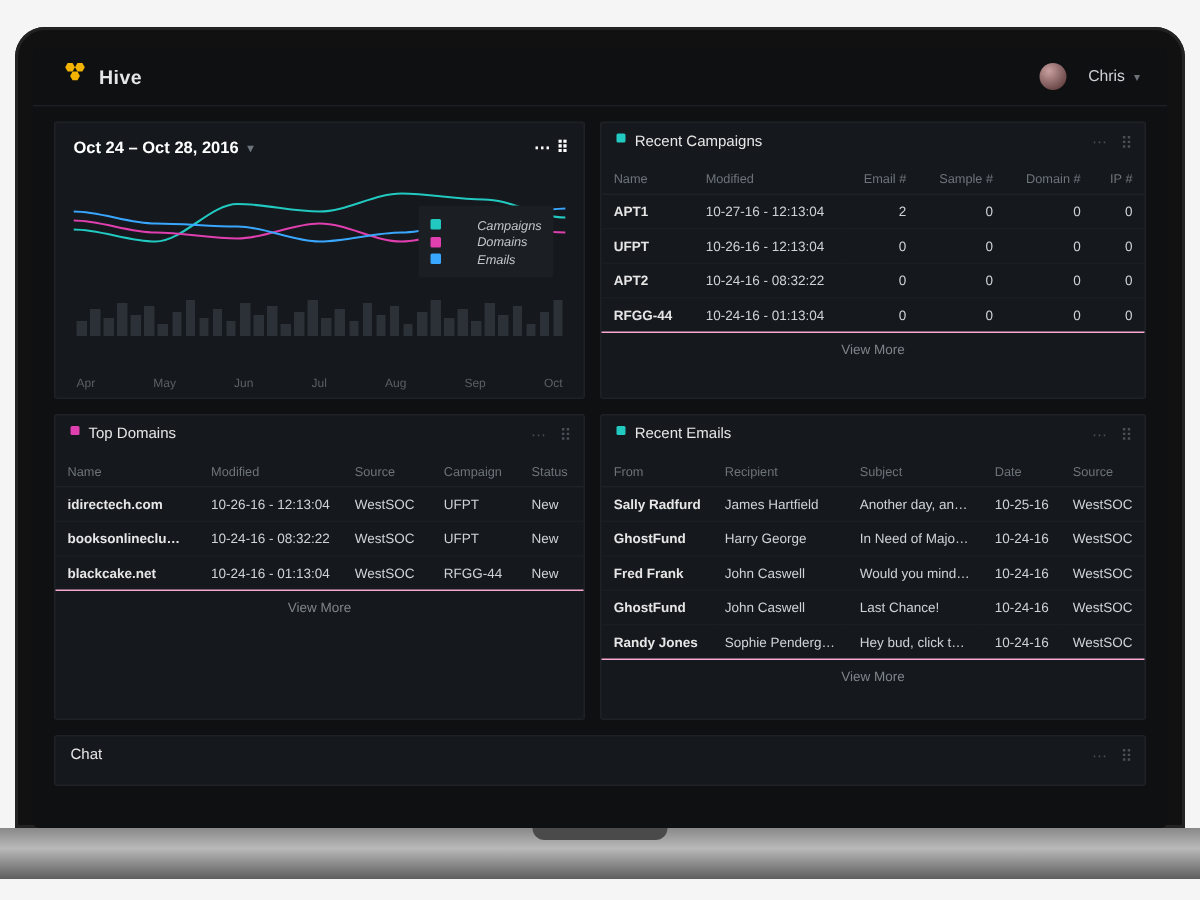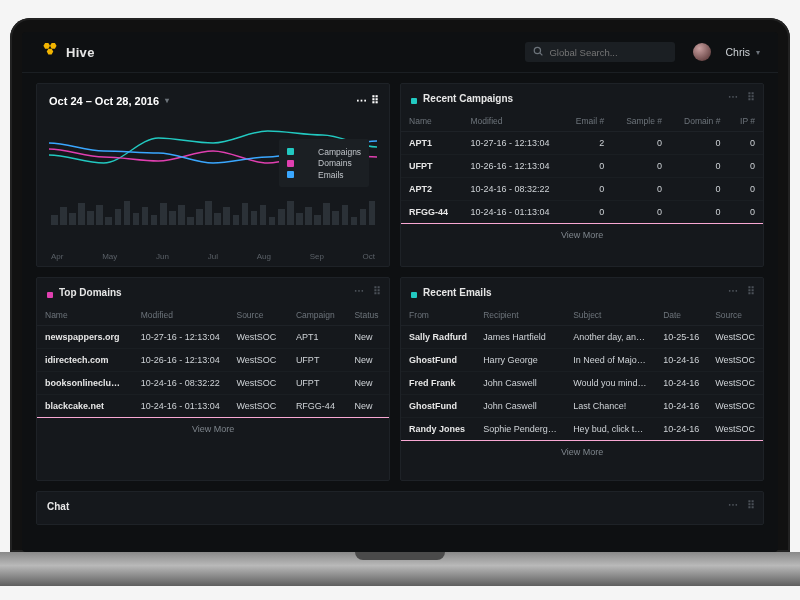--- a/index.html
+++ b/index.html
@@ -20,32 +20,32 @@
   .spacer { flex: 1; }
   .search { background: #1b1f23; border-radius: 3px; display: flex; align-items: center; padding: 4px 8px; width: 150px; color: #6c737a; gap: 6px; }
   .search input { background: transparent; border: none; outline: none; color: #cfd3d7; font-size: 9.5px; width: 100%; }
   .avatar { width: 18px; height: 18px; border-radius: 50%; background: radial-gradient(circle at 35% 30%, #c9a0a0, #4b2a2a); margin-left: 18px; }
   .user { margin-left: 14px; font-size: 10.5px; color: #cfd3d7; display: flex; align-items: center; gap: 6px; }
   .chev { font-size: 8px; color: #6c737a; }
 
   
   .body-grid { flex: 1; display: grid; grid-template-columns: 1fr 1fr; gap: 10px; padding: 10px 14px; overflow: hidden; }
   .panel { background: #15181c; border: 1px solid #1e2227; border-radius: 2px; display: flex; flex-direction: column; }
-  .panel-head { display: flex; align-items: flex-end; padding: 7px 10px; font-size: 10px; font-weight: 700; color: #e6e6e6; }
+  .panel-head { display: flex; align-items: flex-start; padding: 7px 10px; font-size: 10px; font-weight: 400; color: #e6e6e6; }
   .dot { width: 6px; height: 6px; border-radius: 1px; margin-right: 6px; }
   .dot.cyan { background: #22c9c1; }
   .dot.mag  { background: #e03fb0; }
   .panel-head .ctrls { margin-left: auto; display: flex; gap: 8px; color: #4a5057; font-size: 10px; }
   .ctrl-dots { letter-spacing: 1px; cursor: pointer; }
   .ctrl-move { cursor: grab; letter-spacing: -2px; font-size: 11px; }
 
   
   .date-panel .date-row { padding: 10px 12px 4px; font-size: 11px; font-weight: 700; color: #fff; display: flex; align-items: center; gap: 6px; }
   .legend-box { position: absolute; right: 20px; top: 28px; background: #1b1f23; padding: 6px 8px; border-radius: 2px; }
-  .legend-box div { display: flex; align-items: center; gap: 24px; font-size: 8.5px; color: #c0c5ca; margin: 1.5px 0; }
+  .legend-box div { display: flex; align-items: center; gap: 24px; font-size: 8.5px; color: #c0c5ca; margin: 1.5px 0; font-style: italic; }
   .legend-box .sq { width: 7px; height: 7px; border-radius: 1px; }
   .chart-zone { position: relative; padding: 2px 12px 6px; height: 138px; }
   .axis-labels { display: flex; justify-content: space-between; font-size: 8px; color: #5a6067; padding: 0 2px; margin-top: 27px; }
   .bar-row { display: flex; align-items: flex-end; gap: 2.5px; height: 24px; margin: 6px 0 2px; padding: 0 2px; }
   .bar-row .b { flex: 1; background: #2b3137; }
 
   
   .tbl { width: 100%; font-size: 9px; border-collapse: collapse; }
   .tbl th { text-align: left; padding: 5px 8px; color: #6d747b; font-weight: 500; font-size: 8.5px; border-bottom: 1px solid #1e2227; }
   .tbl th.right, .tbl td.right { text-align: right; }
@@ -69,29 +69,20 @@
             <g fill="#f2b400">
               <polygon points="6,0 10,0 12,3.5 10,7 6,7 4,3.5"></polygon>
               <polygon points="14,0 18,0 20,3.5 18,7 14,7 12,3.5"></polygon>
               <polygon points="10,7 14,7 16,10.5 14,14 10,14 8,10.5"></polygon>
             </g>
           </svg>
         </span>
         <span class="appname">Hive</span>
       </div>
       <div class="spacer"></div>
-      <div class="search">
-        <span>
-          <svg width="10" height="10" viewBox="0 0 16 16" fill="none" stroke="#6c737a" stroke-width="2">
-            <circle cx="7" cy="7" r="5"></circle>
-              <line x1="11" y1="11" x2="15" y2="15"></line>
-          </svg>
-        </span>
-        <input placeholder="Global Search..." style="">
-      </div>
       <div class="avatar"></div>
       <div class="user">
         <span>Chris</span>
         <span class="chev">▾</span>
       </div>
     </div>
 
     <div class="body-grid">
 
       <div class="panel date-panel" style="position:relative;">
@@ -245,27 +236,20 @@
               <tr>
                 <th>Name</th>
                 <th>Modified</th>
                 <th>Source</th>
                 <th>Campaign</th>
                 <th>Status</th>
               </tr>
             </thead>
             <tbody>
               <tr>
-                <td class="bold">newspappers.org</td>
-                <td>10-27-16 - 12:13:04</td>
-                <td>WestSOC</td>
-                <td>APT1</td>
-                <td>New</td>
-              </tr>
-              <tr>
                 <td class="bold">idirectech.com</td>
                 <td>10-26-16 - 12:13:04</td>
                 <td>WestSOC</td>
                 <td>UFPT</td>
                 <td>New</td>
               </tr>
               <tr>
                 <td class="bold">booksonlineclub.com</td>
                 <td>10-24-16 - 08:32:22</td>
                 <td>WestSOC</td>

